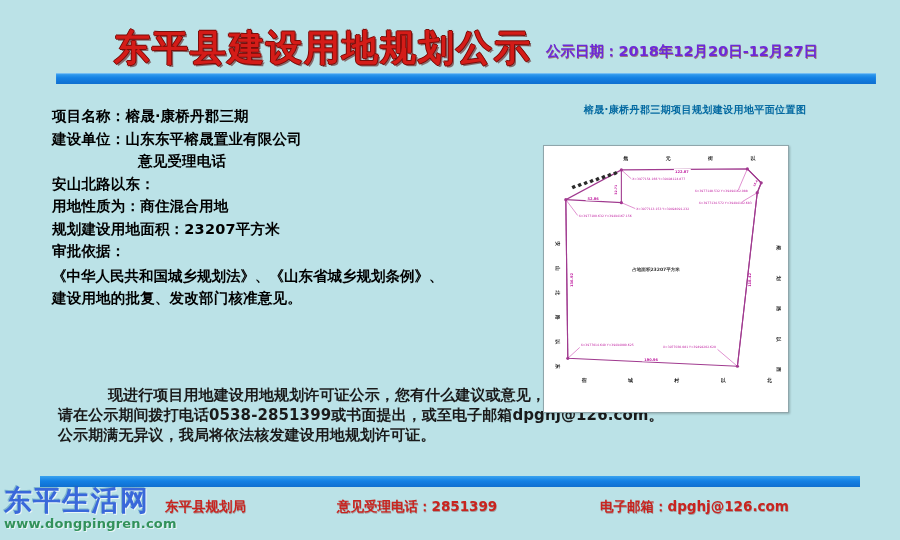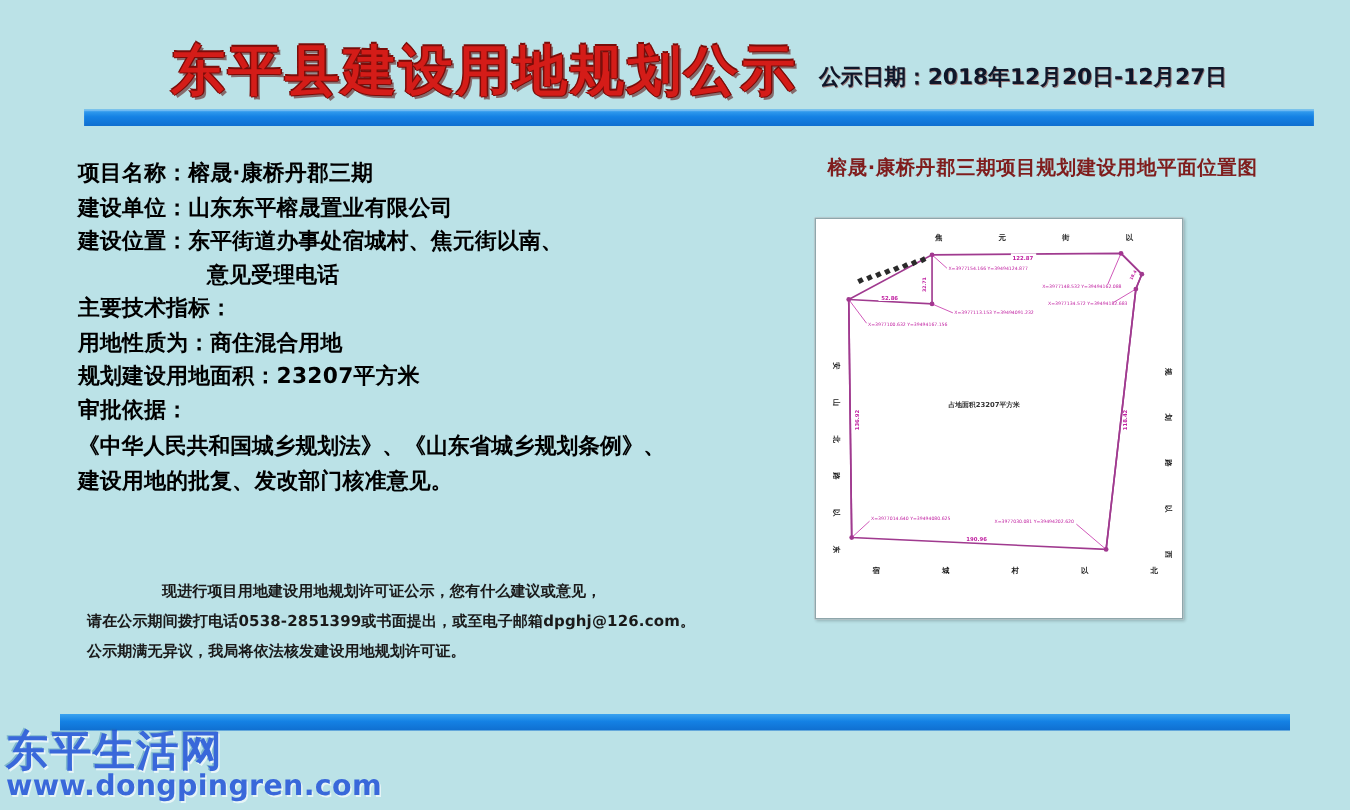--- a/index.html
+++ b/index.html
@@ -28,21 +28,21 @@
     color: #d41c18;
     letter-spacing: 2px;
     text-shadow:
       1px 0 0 #7a0d0a, 0 1px 0 #7a0d0a, -1px 0 0 #7a0d0a, 0 -1px 0 #7a0d0a,
       2px 2px 0 rgba(90,10,8,.55);
     line-height: 1;
     white-space: nowrap;
   }
   #pub-date {
     font-size: 14.5px; font-weight: bold;
-    color: #0f172a;
+    color: #6d28d9;
     text-shadow: 0.6px 0.6px 0 rgba(120,20,16,.5);
     margin-left: 14px; margin-bottom: 5px;
     white-space: nowrap;
   }
   #top-rule {
     position: absolute; left: 40px; top: 73px;
     width: 820px; height: 11px;
     background: linear-gradient(to bottom, #3aa3f0 0%, #1481e4 45%, #0f6fd0 100%);
     box-shadow: 0 1px 1px rgba(255,255,255,.35) inset;
   }
@@ -58,34 +58,34 @@
     white-space: nowrap;
     letter-spacing: .2px;
   }
   .info-line.indent { padding-left: 86px; }
   .info-line.wide { letter-spacing: 0; }
 
   #legal-block { margin-top: 2px; }
 
   #notice-para {
     position: absolute; left: 58px; top: 385px; width: 420px;
-    font-size: 10px; font-weight: bold;
+    font-size: 15px; font-weight: bold;
     color: #1a1a1a;
     line-height: 20px;
     letter-spacing: .1px;
   }
   #notice-para p { white-space: nowrap; }
   #notice-para p.first { text-indent: 50px; }
 
   
   #map-title {
     position: absolute; left: 500px; top: 103px; width: 390px;
     text-align: center;
-    font-size: 13px; font-weight: bold;
-    color: #7f1d1d;
+    font-size: 10px; font-weight: bold;
+    color: #0369a1;
     letter-spacing: .4px;
     white-space: nowrap;
   }
   #map-box {
     position: absolute; left: 543px; top: 145px;
     width: 246px; height: 268px;
     background: #ffffff;
     border: 1px solid #8fa6ab;
     box-shadow: 1px 1px 2px rgba(0,0,0,.22);
     overflow: hidden;
@@ -127,22 +127,22 @@
   }
   #wm-main {
     font-size: 28px; font-weight: bold;
     color: #1d4ed8;
     letter-spacing: 1px;
     line-height: 30px;
     text-shadow: 1px 1px 0 rgba(255,255,255,.85), -1px -1px 0 rgba(40,120,170,.5);
     white-space: nowrap;
   }
   #wm-url {
-    font-size: 19px; font-weight: bold;
-    color: #1d4ed8;
+    font-size: 13px; font-weight: bold;
+    color: #15803d;
     letter-spacing: .2px;
     line-height: 16px;
     text-shadow: 1px 1px 0 rgba(255,255,255,.8);
     white-space: nowrap;
   }
 </style>
 </head>
 <body>
 
 <div id="poster">
@@ -151,23 +151,22 @@
     <div id="title-row">
       <div id="main-title">东平县建设用地规划公示</div>
       <div id="pub-date">公示日期：2018年12月20日-12月27日</div>
     </div>
     <div id="top-rule"></div>
   </div>
 
   <div id="info-col">
     <div class="info-line">项目名称：榕晟·康桥丹郡三期</div>
     <div class="info-line">建设单位：山东东平榕晟置业有限公司</div>
-    <div class="info-line">建设位置：东平街道办事处宿城村、焦元街以南、</div>
     <div class="info-line indent">意见受理电话</div>
-    <div class="info-line">主要技术指标：</div>
+    <div class="info-line">安山北路以东：</div>
     <div class="info-line">用地性质为：商住混合用地</div>
     <div class="info-line">规划建设用地面积：23207平方米</div>
     <div class="info-line">审批依据：</div>
     <div id="legal-block">
       <div class="info-line wide">《中华人民共和国城乡规划法》、《山东省城乡规划条例》、</div>
       <div class="info-line">建设用地的批复、发改部门核准意见。</div>
     </div>
   </div>
 
   <div id="notice-para">
@@ -264,19 +263,24 @@
 
         <text x="12" y="96" transform="rotate(90 12 96)" letter-spacing="9">安 山 北 路 以 东</text>
 
         <text x="235" y="100" transform="rotate(90 235 100)" letter-spacing="12">规 划 路 以 西</text>
       </g>
     </svg>
   </div>
 
 
   <div id="bottom-rule"></div>
+  <div id="footer-row">
+    <div class="footer-item" id="footer-org">东平县规划局</div>
+    <div class="footer-item" id="footer-phone">意见受理电话：2851399</div>
+    <div class="footer-item" id="footer-email">电子邮箱：dpghj@126.com</div>
+  </div>
 
   <div id="watermark">
     <div id="wm-main">东平生活网</div>
     <div id="wm-url">www.dongpingren.com</div>
   </div>
 
 </div>
 
 </body></html>

